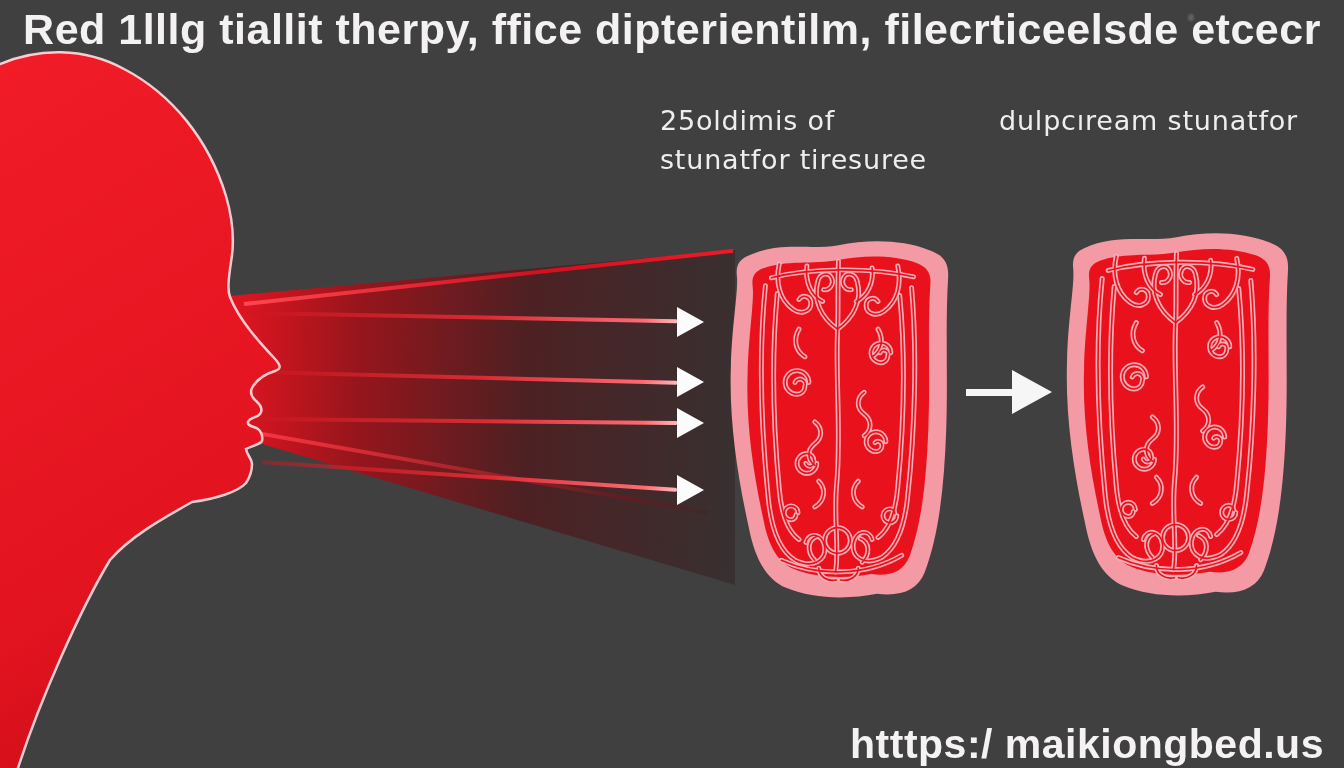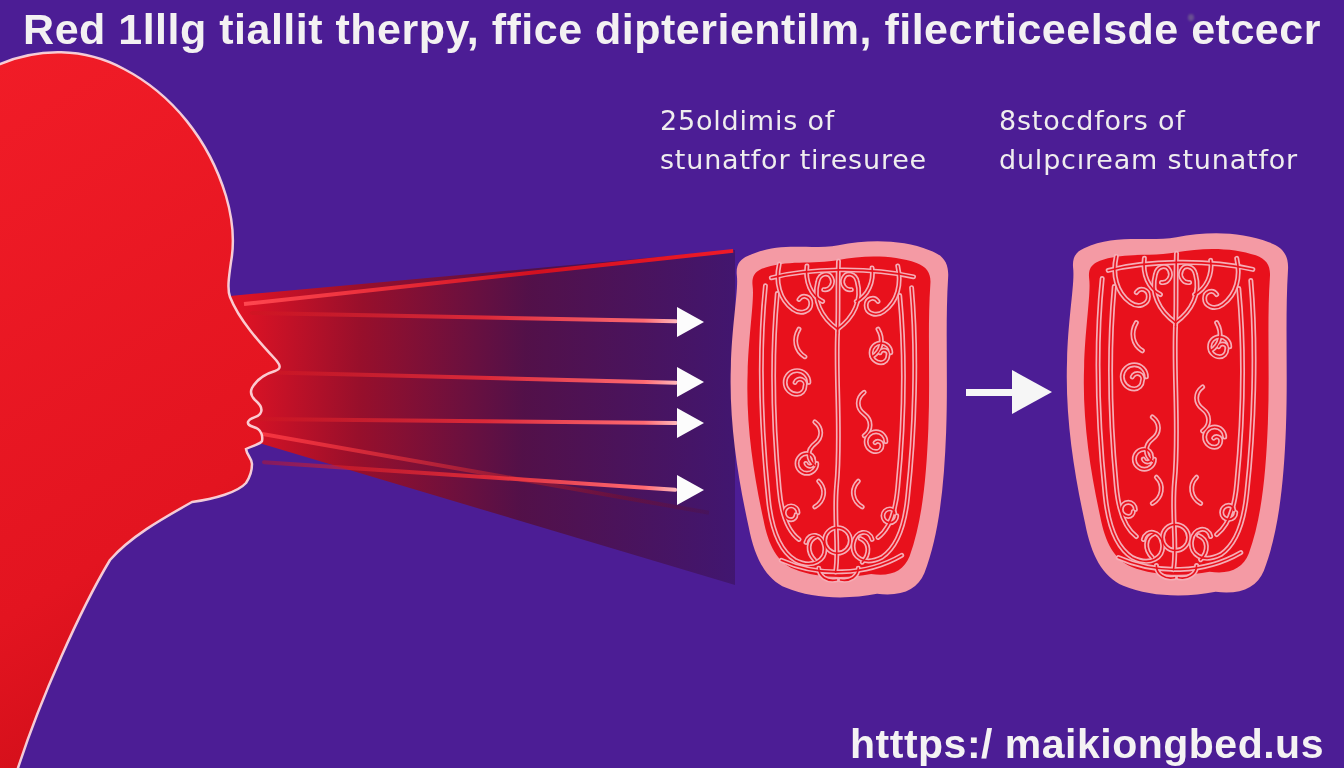--- a/index.html
+++ b/index.html
@@ -1,18 +1,18 @@
 <!DOCTYPE html>
 <html><head>
 <meta charset="utf-8">
 <style>
   html,body{margin:0;padding:0;background:#000;}
   .stage{
     position:relative;width:1344px;height:768px;overflow:hidden;
-    background:#4c1d95;
+    background:#404040;
     font-family:"DejaVu Sans","Liberation Sans",sans-serif;
   }
   
   .title{
     position:absolute;top:6px;left:0;width:1344px;text-align:center;
     font-family:"Liberation Sans","DejaVu Sans",sans-serif;
     font-weight:700;font-size:43px;line-height:1.1;color:#f3f1f2;letter-spacing:.5px;
   }
   .speckle{
     position:absolute;left:1188px;top:14px;width:6px;height:7px;border-radius:50%;
@@ -190,21 +190,20 @@
   </svg>
   <svg class="tissue-svg" style="left:1056px;top:226px;" width="241" height="374" viewBox="0 0 240 372">
     <use href="#tissueFull"></use>
   </svg>
 
   <div class="panel-label label-before">
     <span>25oldimis of</span>
     <span>stunatfor tiresuree</span>
   </div>
   <div class="panel-label label-after">
-    <span>8stocdfors of</span>
     <span>dulpcıream stunatfor</span>
   </div>
 
   <div class="xarrow-shaft"></div>
   <div class="xarrow-head"></div>
 
   <div class="site-url">htttps:/ maikiongbed.us</div>
 
 </div>
 

